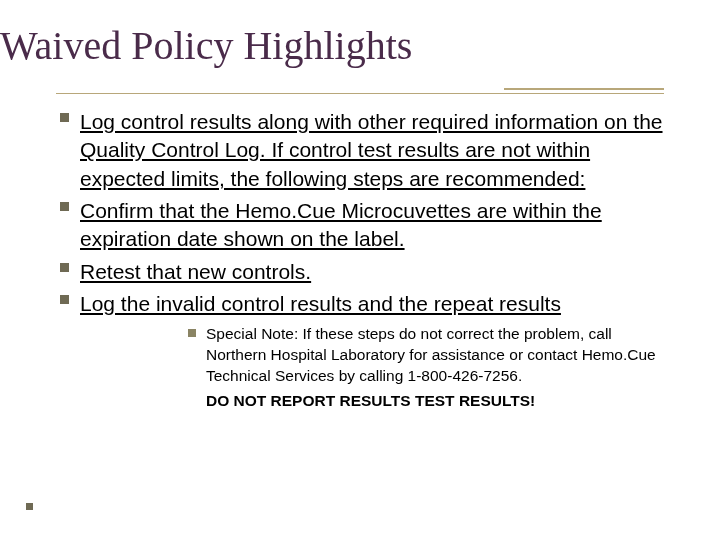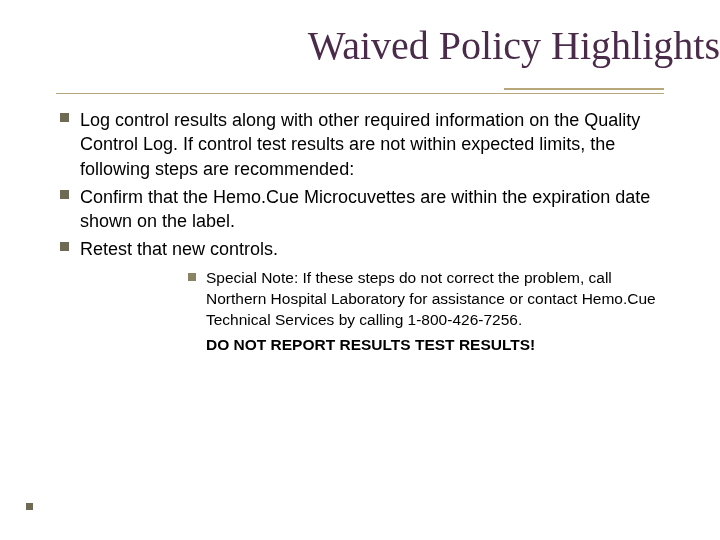--- a/index.html
+++ b/index.html
@@ -16,21 +16,21 @@
     width: 720px;
     height: 540px;
     position: relative;
     box-sizing: border-box;
   }
   .title-wrap {
     position: absolute;
     top: 22px;
     left: 0;
     width: 720px;
-    text-align: right;
+    text-align: left;
   }
   .title {
     font-family: "Times New Roman", Times, serif;
     font-size: 40px;
     color: #4a2b4a;
     font-weight: 400;
   }
   .short-rule {
     position: absolute;
     top: 88px;
@@ -61,23 +61,24 @@
     margin-bottom: 14px;
   }
   ul.lvl1 {
     list-style: none;
     margin: 0;
     padding: 0;
   }
   ul.lvl1 > li {
     position: relative;
     padding-left: 22px;
-    font-size: 18px;
+    font-size: 21px;
     line-height: 1.35;
     margin-bottom: 4px;
+    text-decoration: underline;
   }
   ul.lvl1 > li::before {
     content: "";
     position: absolute;
     left: 2px;
     top: 5px;
     width: 9px;
     height: 9px;
     background: #6f6a54;
   }
@@ -130,20 +131,21 @@
 
   <div class="short-rule"></div>
   <div class="long-rule"></div>
 
   <div class="content">
 
     <ul class="lvl1">
       <li><span>Log control results along with other required information on the Quality Control Log. If control test results are not within expected limits, the following steps are recommended:</span></li>
       <li><span>Confirm that the Hemo.Cue Microcuvettes are within the expiration date shown on the label.</span></li>
       <li><span>Retest that new controls.</span></li>
+      <li><span>Log the invalid control results and the repeat results</span></li>
     </ul>
 
 
     <ul class="lvl2">
       <li>
         <span>Special Note:  If these steps do not correct the problem, call Northern Hospital Laboratory for assistance or contact Hemo.Cue Technical Services by calling 1-800-426-7256.</span>
         <div style="height:4px"></div>
         <span class="nostrong">DO NOT REPORT RESULTS TEST RESULTS!</span>
       </li>
     </ul>

